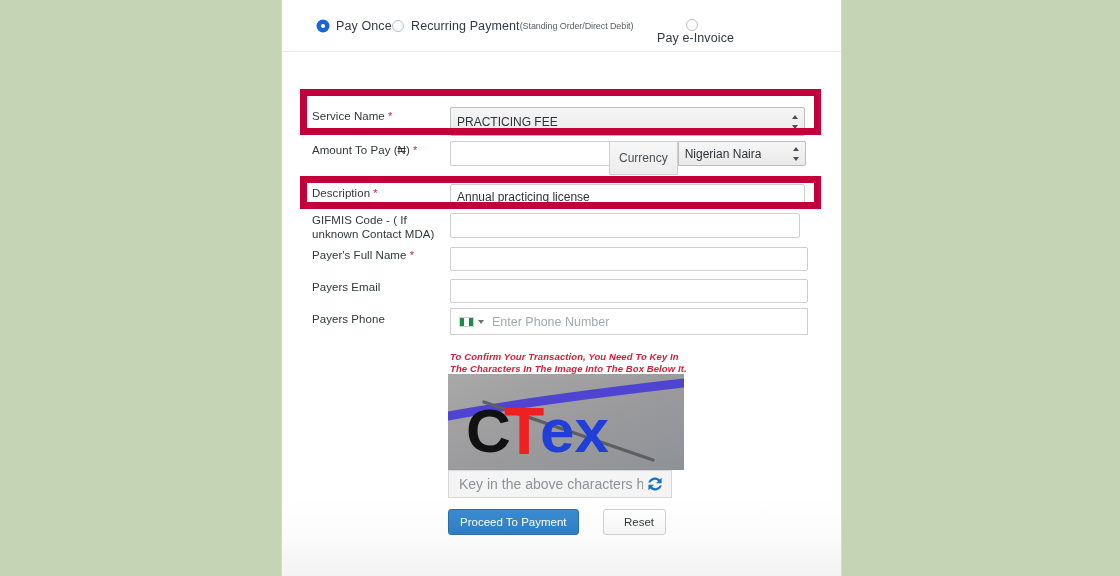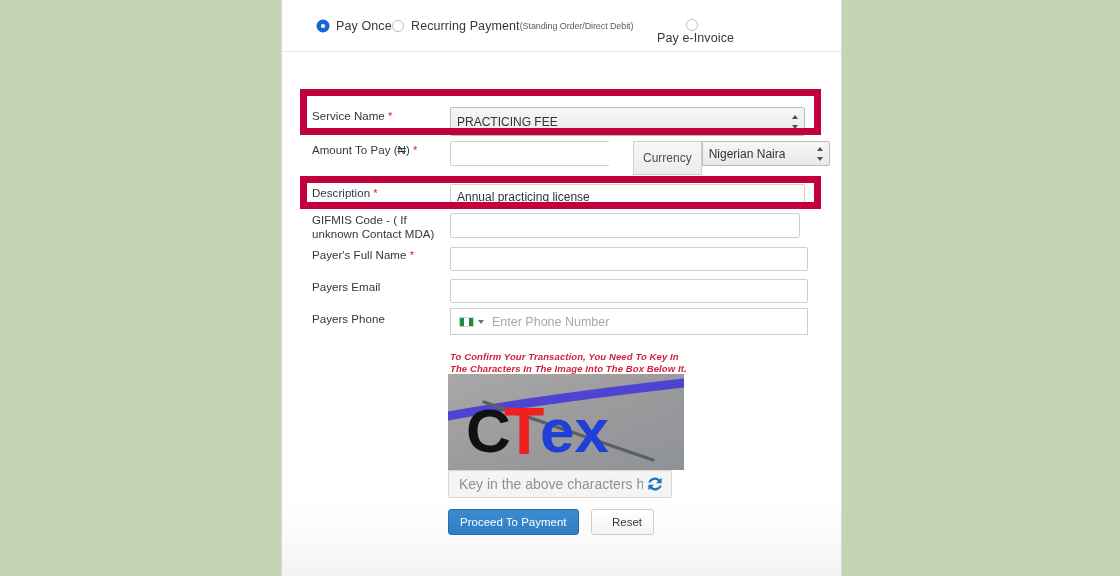--- a/index.html
+++ b/index.html
@@ -159,21 +159,21 @@
   }
 
   
   #amount-group { position: absolute; left: 168px; top: -2px; display: flex; align-items: stretch; }
   #amount-input { width: 159px; border-right: none; border-radius: 2px 0 0 2px; }
   #currency-addon {
     display: flex; align-items: center; justify-content: center;
     height: 34px; padding: 12px 9px;
     background: linear-gradient(to bottom, #f7f7f7, #ececec);
     border: 1px solid #cfcfcf;
-    font-size: 12px; color: #4a4f55; margin-left: 24px;
+    font-size: 12px; color: #4a4f55;
   }
   #currency-select { width: 128px; border-radius: 0 2px 2px 0; }
 
   
   #phone-wrap {
     position: absolute; left: 168px; top: -4px;
     width: 358px; height: 27px;
     border: 1px solid #cfcfcf; background: #fff;
     border-radius: 0;
     display: flex; align-items: center;
@@ -253,21 +253,21 @@
   }
   #proceed-btn {
     background: linear-gradient(to bottom, #3b8bd0 0%, #2f7ec4 100%);
     border: 1px solid #2a6ea8;
     color: #ffffff;
   }
   #reset-btn {
     background: linear-gradient(to bottom, #ffffff 0%, #f4f4f4 100%);
     border: 1px solid #cfcfcf;
     color: #35393d;
-    margin-left: 8px;
+    margin-left: 20px;
     padding-left: 20px;
   }
 </style>
 </head>
 <body>
 
 <div id="page">
   <div id="card">
 
     <div id="radio-row">

